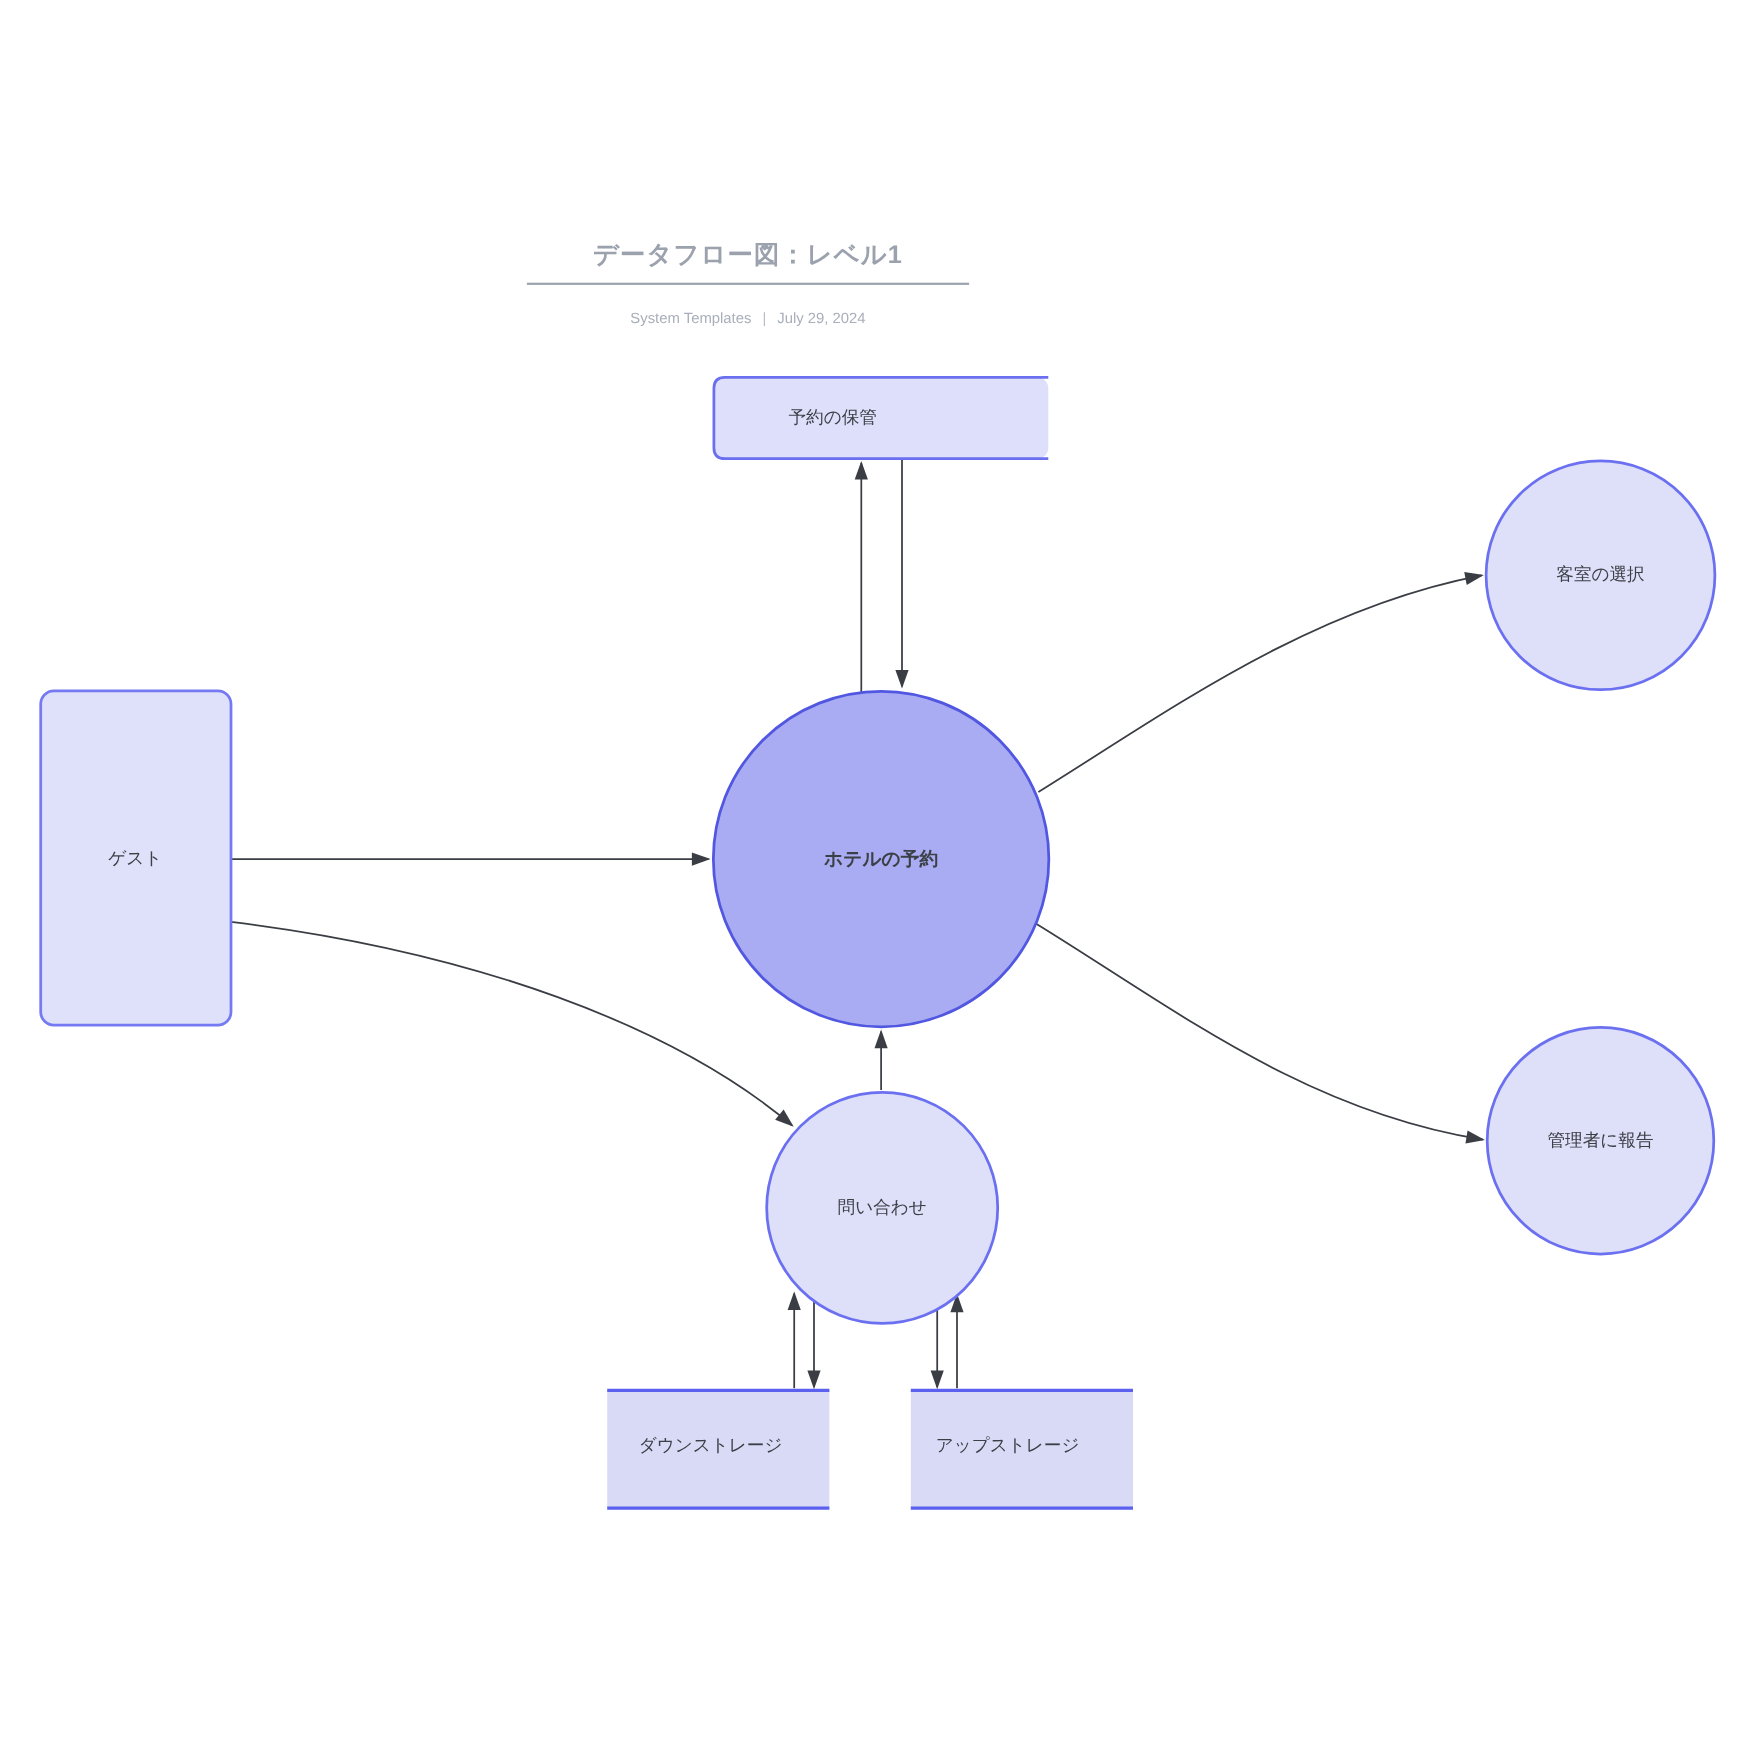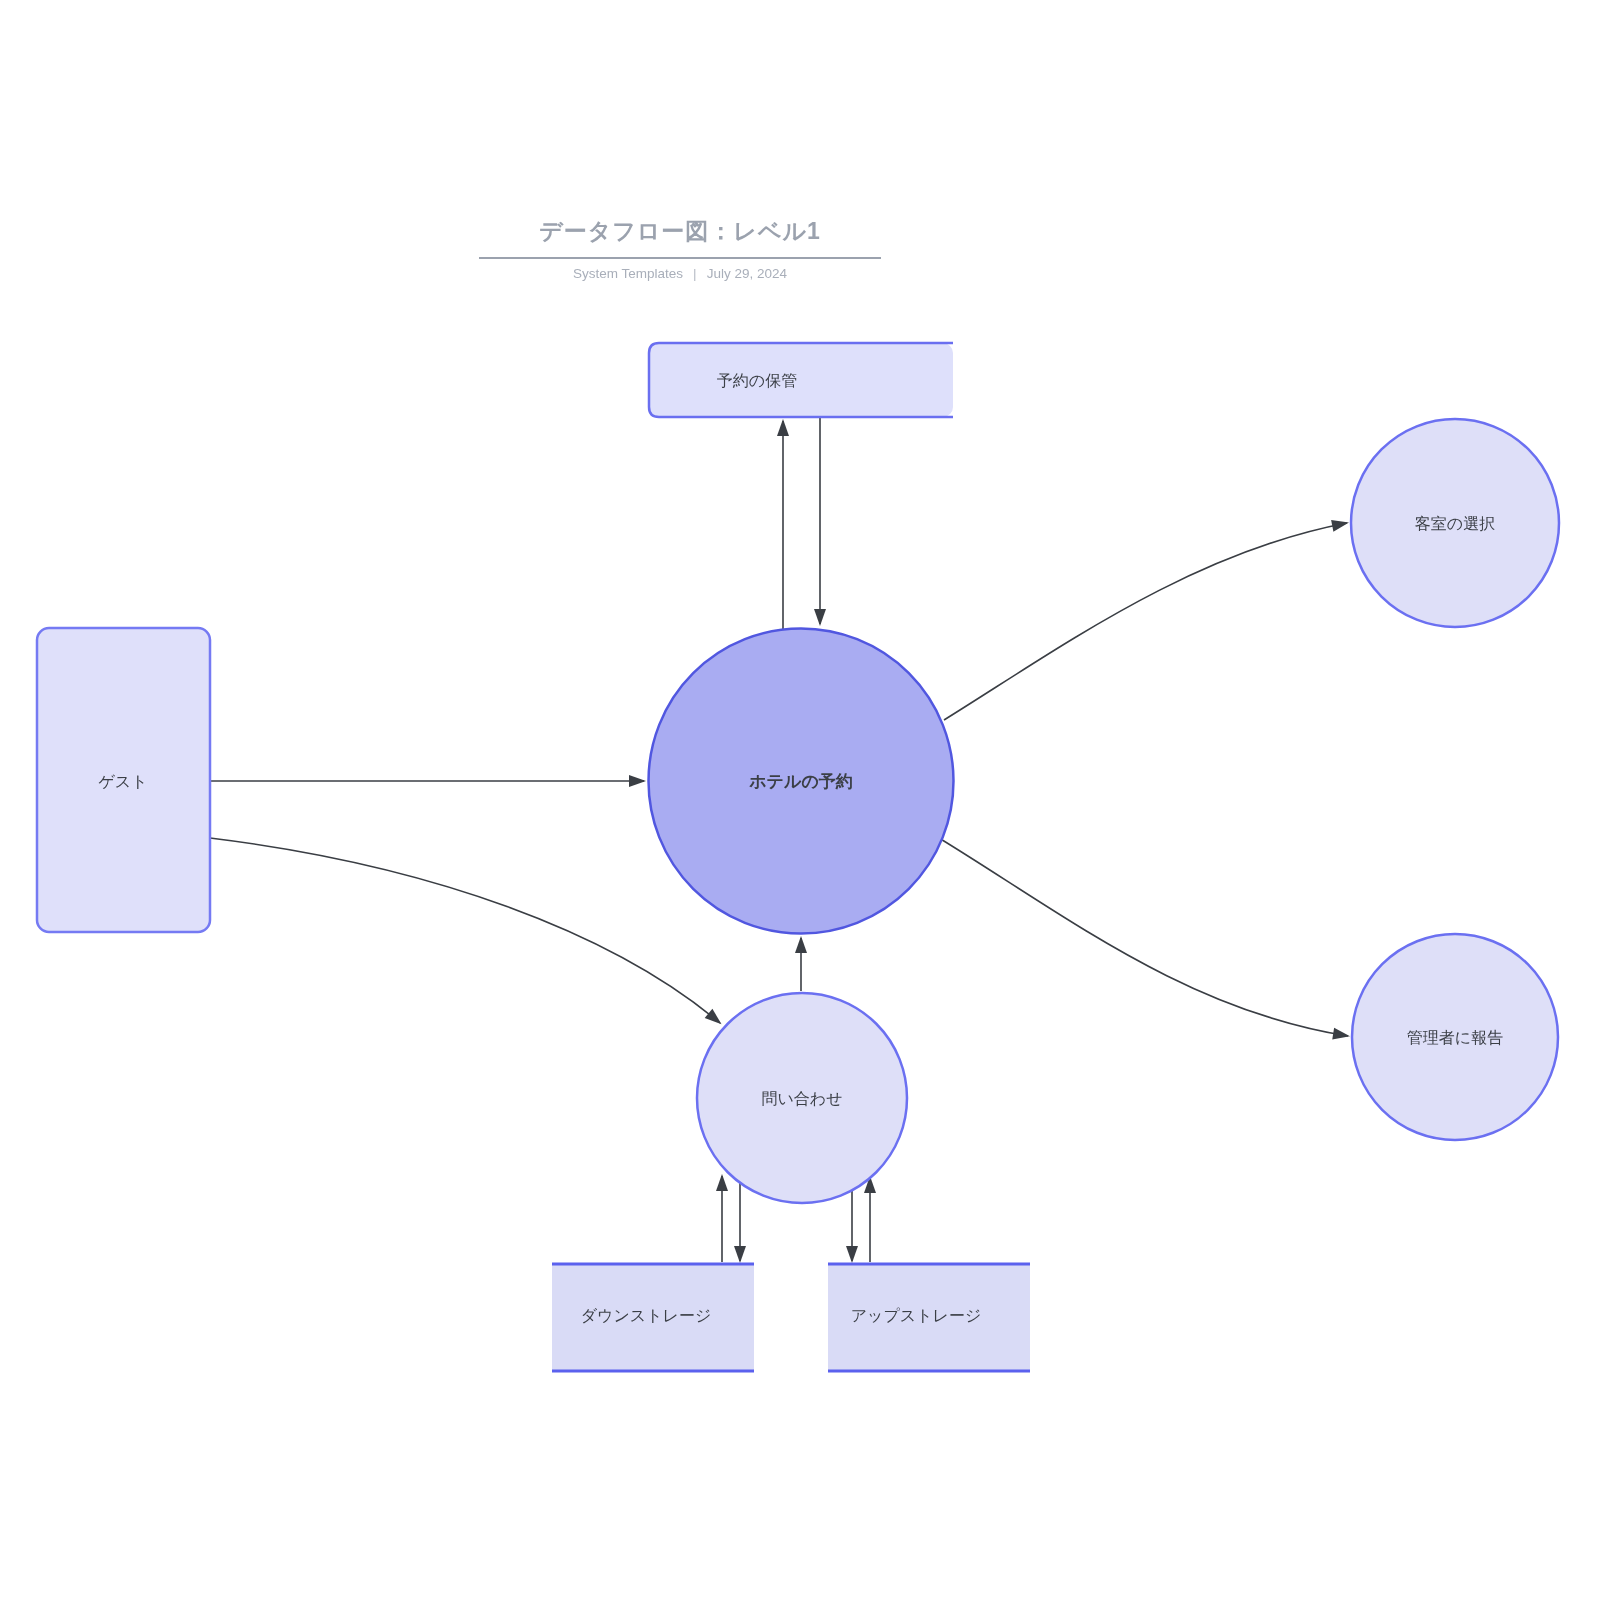--- a/index.html
+++ b/index.html
@@ -1,21 +1,21 @@
 <!DOCTYPE html>
 <html><head>
 <meta charset="utf-8">
 <style>
   html,body{margin:0;padding:0;background:#ffffff;}
   body{font-family:"Liberation Sans","DejaVu Sans",sans-serif;}
   .canvas{position:relative;width:1600px;height:1600px;background:#ffffff;overflow:hidden;}
   .header{position:absolute;top:216px;left:0;width:1360px;text-align:center;}
   .title-wrap{display:inline-block;min-width:394px;border-bottom:2px solid #9ba2ae;padding:0 4px 10px 4px;}
   .title{font-size:23px;font-weight:bold;color:#9ba2ae;letter-spacing:1px;}
-  .subtitle{margin-top:7px;font-size:13.5px;color:#a9afba;}
+  .subtitle{margin-top:23px;font-size:13.5px;color:#a9afba;}
   .subtitle .sep{display:inline-block;margin:0 10px;color:#b6bbc5;}
   svg{position:absolute;left:0;top:0;}
   svg text{font-family:"Liberation Sans","DejaVu Sans",sans-serif;fill:#3b3f46;font-size:16px;}
   text.primary-label{font-weight:bold;font-size:17px;}
   .edge{fill:none;stroke:#3a3e44;stroke-width:1.6;}
 </style>
 </head>
 <body>
 
 <div class="canvas">

